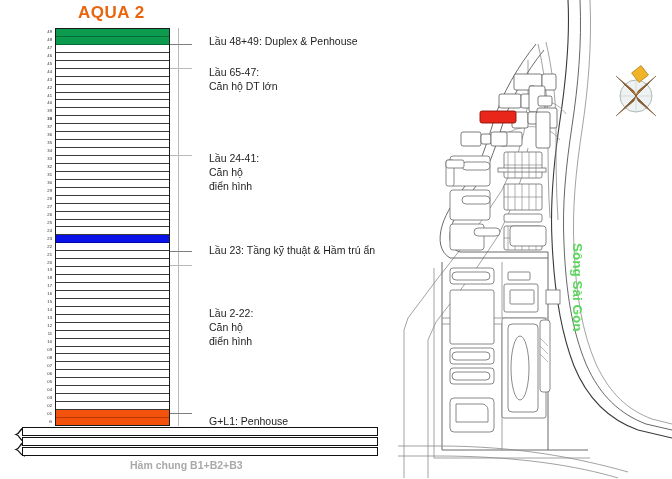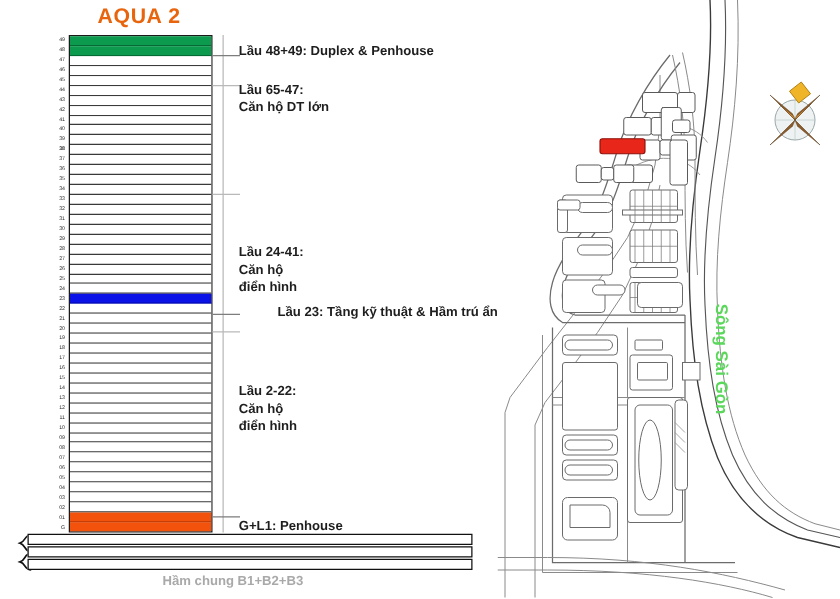--- a/index.html
+++ b/index.html
@@ -63,22 +63,22 @@
     width: 1px; height: 398px; background: #b9b9b9;
   }
   .rail-tick {
     position: absolute; left: 170px;
     width: 22px; height: 1px; background: #b9b9b9;
   }
   .rail-tick.dark { background:#7d7d7d; }
 
   
   .zone-label {
-    position: absolute; left: 191px;
-    font-size: 10.5px; font-weight: bold; color: #1e1e1e;
+    position: absolute; left: 209px;
+    font-size: 10.5px; font-weight: normal; color: #1e1e1e;
     line-height: 1.35; white-space: pre-line;
   }
 
   
   #basement { position: absolute; left: 14px; top: 427px; width: 364px; height: 30px; }
   .slab {
     position: absolute; left: 8px; width: 356px; height: 9px;
     border: 1.3px solid #111; background: #fff;
   }
   .slab.s1 { top: 0px; }
@@ -223,24 +223,24 @@
     <div class="rail-tick dark" style="top:44px;"></div>
     <div class="rail-tick" style="top:68px;"></div>
     <div class="rail-tick" style="top:155px;"></div>
     <div class="rail-tick dark" style="top:251px;"></div>
     <div class="rail-tick" style="top:265px;"></div>
     <div class="rail-tick dark" style="top:413px;"></div>
 
     <div class="zone-label" style="top:34px;">Lầu 48+49: Duplex &amp; Penhouse</div>
     <div class="zone-label" style="top:65px;">Lầu 65-47:
 Căn hộ DT lớn</div>
-    <div class="zone-label" style="top:151px;margin-top:44px;">Lầu 24-41:
+    <div class="zone-label" style="top:151px;">Lầu 24-41:
 Căn hộ
 điển hình</div>
-    <div class="zone-label" style="top:243px;margin-left:31px;">Lầu 23: Tầng kỹ thuật &amp; Hầm trú ẩn</div>
+    <div class="zone-label" style="top:243px;">Lầu 23: Tầng kỹ thuật &amp; Hầm trú ẩn</div>
     <div class="zone-label" style="top:306px;">Lầu 2-22:
 Căn hộ
 điển hình</div>
     <div class="zone-label" style="top:414px;">G+L1: Penhouse</div>
 
     <div id="basement">
       <svg id="brace" width="12" height="30" viewBox="0 0 12 30">
         <path d="M11 1 C5 1, 7 6, 2 7.5 C7 9, 5 14, 11 14.5
                  M11 15.5 C5 16, 7 21, 2 22.5 C7 24, 5 28.5, 11 29" fill="none" stroke="#111" stroke-width="1.3"></path>
       </svg>

